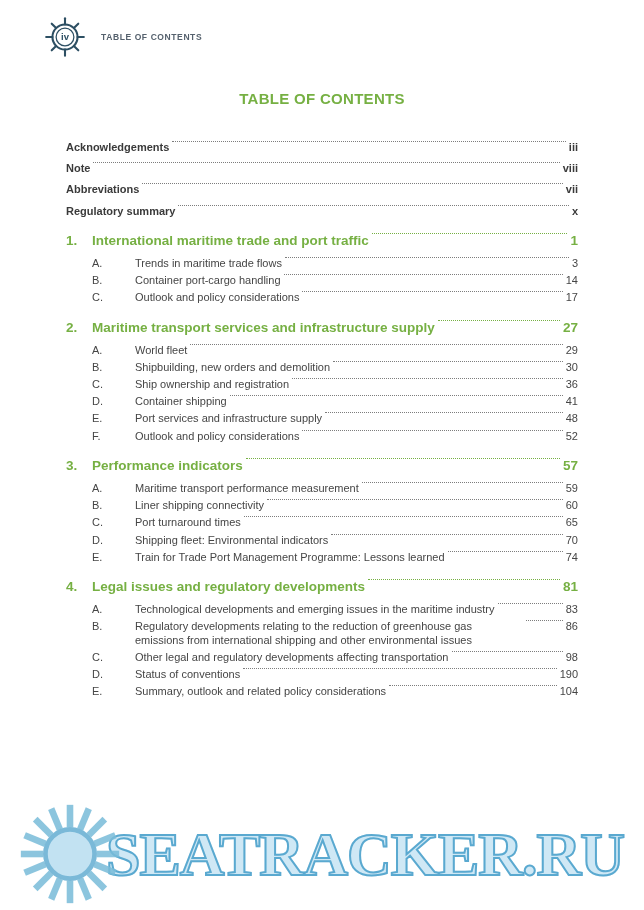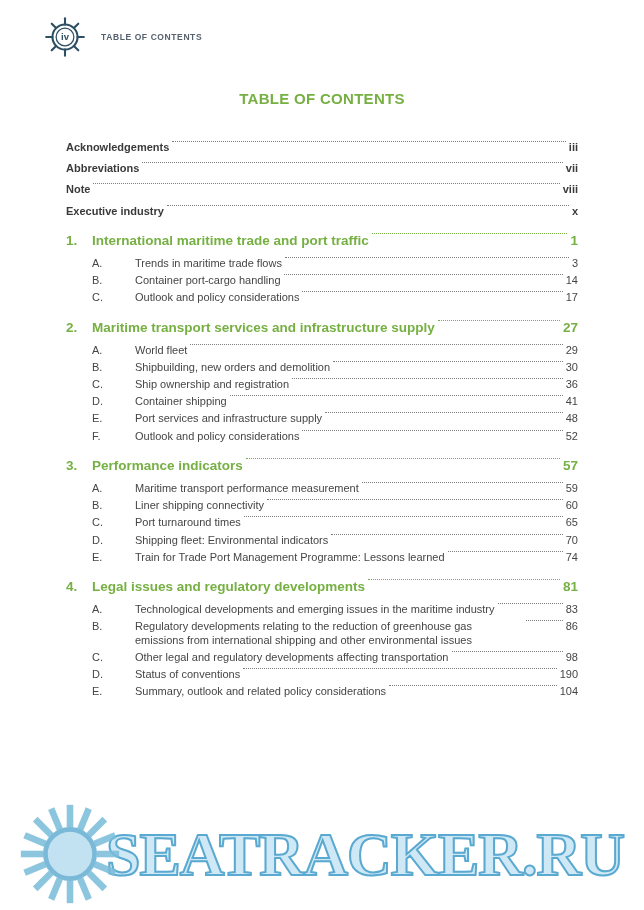--- a/index.html
+++ b/index.html
@@ -147,31 +147,31 @@
 
   <div class="content">
     <h1 class="main-title">TABLE OF CONTENTS</h1>
 
     <div class="row fm-row">
       <span class="fm-label">Acknowledgements</span>
       <span class="dots"></span>
       <span class="fm-page">iii</span>
     </div>
     <div class="row fm-row">
+      <span class="fm-label">Note</span>
+      <span class="dots"></span>
+      <span class="fm-page">viii</span>
+    </div>
+    <div class="row fm-row">
       <span class="fm-label">Abbreviations</span>
       <span class="dots"></span>
       <span class="fm-page">vii</span>
     </div>
     <div class="row fm-row">
-      <span class="fm-label">Note</span>
-      <span class="dots"></span>
-      <span class="fm-page">viii</span>
-    </div>
-    <div class="row fm-row">
-      <span class="fm-label">Executive industry</span>
+      <span class="fm-label">Regulatory summary</span>
       <span class="dots"></span>
       <span class="fm-page">x</span>
     </div>
 
     <div class="section-block">
       <div class="row sec-row">
         <span class="sec-num">1.</span>
         <span class="sec-title">International maritime trade and port traffic</span>
         <span class="dots"></span>
         <span class="sec-page">1</span>

